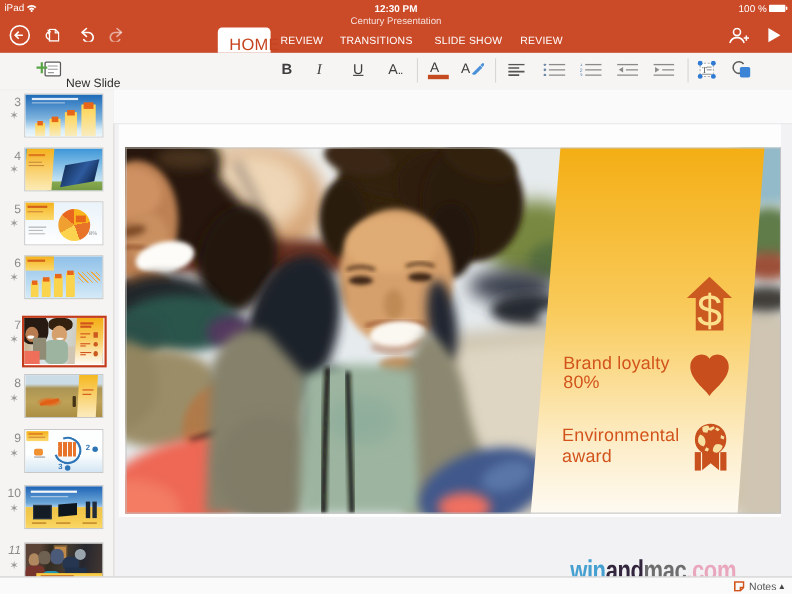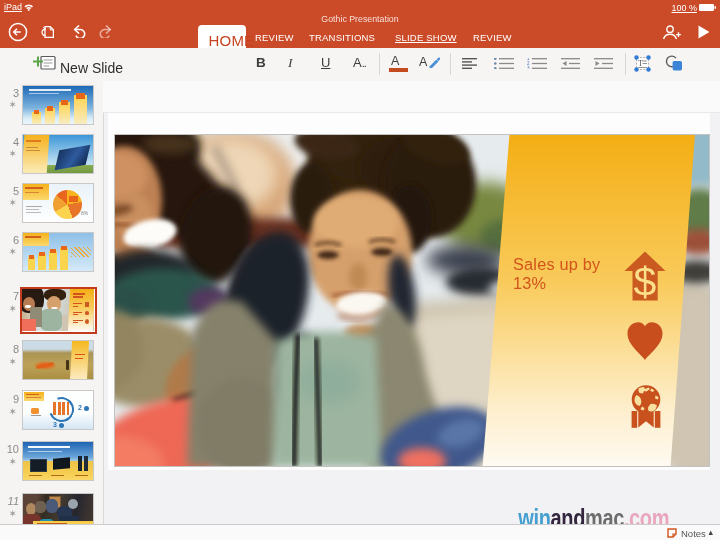--- a/index.html
+++ b/index.html
@@ -1,20 +1,20 @@
 <!DOCTYPE html>
 <html><head><meta charset="utf-8">
 <style>
   html,body{margin:0;padding:0;}
   #root{position:relative;width:720px;height:540px;background:#f2f2f4;overflow:hidden;
         font-family:"Liberation Sans",sans-serif;-webkit-font-smoothing:antialiased;}
   .abs{position:absolute;}
   
   #chrome{left:0;top:0;width:720px;height:48px;background:#cb4a28;border-bottom:1px solid #b03a1e;}
-  .st{color:#fff;font-size:9px;text-decoration:underline;}
+  .st{color:#fff;font-size:9px;}
   #tabs span.tb{position:absolute;top:31.5px;color:#fff;font-size:9.5px;letter-spacing:0.2px;}
   #hometab{left:198px;top:25px;width:48px;height:23px;background:#fff;border-radius:4px 4px 0 0;}
   #hometxt{left:208.5px;top:32px;color:#c7431f;font-size:15px;letter-spacing:0.2px;font-weight:normal;}
   
   #toolbar{left:0;top:48px;width:720px;height:33px;background:#f6f5f3;border-bottom:1px solid #c9c7c5;}
   .tdiv{position:absolute;top:5px;width:1px;height:22px;background:#d8d6d3;}
   .ticon{position:absolute;color:#3d3d3d;}
   #fontbox{left:111px;top:4px;width:125px;height:21px;background:#fff;border:1px solid #c9c7c4;border-radius:4px;}
   
   #sidebar{left:0;top:81px;width:103px;height:443px;background:#f5f4f2;border-right:1px solid #dbd9d7;}
@@ -35,21 +35,22 @@
 </style></head>
 <body>
 <div id="root">
 
   <div class="abs" id="chrome"></div>
   <div class="abs st" style="left:4px;top:2px;">iPad</div>
   <svg class="abs" style="left:24px;top:3.5px;" width="9.5" height="7" viewBox="0 0 11 8">
     <path d="M0.5 2.6 A7.2 7.2 0 0 1 10.5 2.6 L9.2 3.9 A5.4 5.4 0 0 0 1.8 3.9 Z M2.6 4.7 A4.2 4.2 0 0 1 8.4 4.7 L7.1 6 A2.4 2.4 0 0 0 3.9 6 Z" fill="#fff"></path>
     <circle cx="5.5" cy="6.9" r="1.1" fill="#fff"></circle>
   </svg>
-  <div class="abs" style="left:0;top:13.5px;width:720px;text-align:center;color:rgba(255,255,255,0.82);font-size:8.8px;">Gothic Presentation</div>
+  <div class="abs st" style="left:0;top:2.5px;width:720px;text-align:center;font-weight:bold;">12:30 PM</div>
+  <div class="abs" style="left:0;top:13.5px;width:720px;text-align:center;color:rgba(255,255,255,0.82);font-size:8.8px;">Century Presentation</div>
   <div class="abs st" style="left:653px;top:2.5px;width:44px;text-align:right;">100 %</div>
   <svg class="abs" style="left:699px;top:3.5px;" width="17" height="7" viewBox="0 0 17 7">
     <rect x="0" y="0" width="15" height="7" rx="1.2" fill="#fff"></rect>
     <rect x="15.5" y="2" width="1.5" height="3" rx="0.7" fill="#fff"></rect>
   </svg>
 
   <svg class="abs" style="left:8px;top:22px;" width="20" height="20" viewBox="0 0 20 20">
     <circle cx="10" cy="10" r="8.6" fill="none" stroke="#fff" stroke-width="1.5"></circle>
     <path d="M12.8 10 H6.2 M9 6.8 L5.8 10 L9 13.2" fill="none" stroke="#fff" stroke-width="1.5"></path>
   </svg>
@@ -71,21 +72,21 @@
       <path d="M8.4 0.9 L12.4 4.5 L8.4 8.1"></path>
       <path d="M12 4.5 H6.2 A4.5 4.5 0 1 0 10.8 11.1"></path>
     </g>
   </svg>
 
   <div class="abs" id="hometab"></div>
   <div class="abs" id="hometxt">HOME</div>
   <div id="tabs">
     <span class="abs tb" style="left:255px;">REVIEW</span>
     <span class="abs tb" style="left:309px;">TRANSITIONS</span>
-    <span class="abs tb" style="left:395px;text-decoration:underline;">SLIDE SHOW</span>
+    <span class="abs tb" style="left:395px;">SLIDE SHOW</span>
     <span class="abs tb" style="left:473px;">REVIEW</span>
   </div>
 
   <svg class="abs" style="left:662px;top:25px;" width="20" height="15" viewBox="0 0 20 15">
     <circle cx="8" cy="4.2" r="3.2" fill="none" stroke="#fff" stroke-width="1.4"></circle>
     <path d="M1.5 14 A6.8 6.8 0 0 1 14.5 14" fill="none" stroke="#fff" stroke-width="1.4"></path>
     <path d="M16.5 7.2 V12 M14.1 9.6 H18.9" stroke="#fff" stroke-width="1.4"></path>
   </svg>
 
   <svg class="abs" style="left:698px;top:25px;" width="12" height="14" viewBox="0 0 12 14">
@@ -94,21 +95,21 @@
 
   <div class="abs" id="toolbar">
 
     <svg class="abs" style="left:33px;top:7px;" width="23" height="15" viewBox="0 0 23 15">
       <rect x="8" y="1.5" width="14" height="12.5" rx="1" fill="#fff" stroke="#5a5a5a" stroke-width="1.2"></rect>
       <line x1="10.5" y1="5" x2="19.5" y2="5" stroke="#9a9a9a" stroke-width="1"></line>
       <line x1="10.5" y1="8" x2="19.5" y2="8" stroke="#9a9a9a" stroke-width="1"></line>
       <line x1="10.5" y1="11" x2="16" y2="11" stroke="#9a9a9a" stroke-width="1"></line>
       <path d="M5 1.5 V11.5 M0 6.5 H10" stroke="#5aa546" stroke-width="2"></path>
     </svg>
-    <div class="abs" style="left:60px;top:12px;font-size:14px;color:#2e2e2e;">New Slide</div>
+    <div class="abs" style="left:60px;top:22px;font-size:11px;color:#2e2e2e;">New Slide</div>
     <div class="abs ticon" style="left:256px;top:7px;font-size:13.5px;font-weight:bold;">B</div>
     <div class="abs ticon" style="left:288px;top:7px;font-size:13.5px;font-family:'Liberation Serif',serif;font-style:italic;">I</div>
     <div class="abs ticon" style="left:321px;top:7px;font-size:13px;text-decoration:underline;">U</div>
     <div class="abs ticon" style="left:353px;top:7px;font-size:13px;">A<span style="font-size:11px;letter-spacing:-1px;">..</span></div>
     <div class="tdiv" style="left:379px;"></div>
     <div class="abs ticon" style="left:391px;top:6px;font-size:12.5px;">A</div>
     <div class="abs" style="left:389px;top:20px;width:19px;height:3.5px;background:#c44a1f;"></div>
     <div class="abs ticon" style="left:419px;top:7px;font-size:12.5px;">A</div>
     <svg class="abs" style="left:428px;top:8px;" width="12" height="12" viewBox="0 0 12 12">
       <path d="M1 11 L8.5 3.5 L10.5 5.5 L3 13 Z" fill="#4a90d9"></path>
@@ -500,21 +501,22 @@
         <path d="M536.5 270 q4 -1 6.5 1.5 q-0.5 3.5 -3.5 5.5 q-3.5 1.5 -5.5 -1 q0 -4 2.5 -6 Z"></path>
         <path d="M537.5 254.5 l3 2 l-2 1.5 l-2.5 -1.5 Z"></path>
         <path d="M528 272.5 l2.5 1.5 l-1 2.5 l-3 -1 Z"></path>
         <path d="M541.5 261.5 l3 1.5 l-0.5 2.5 l-3 -1 Z"></path>
       </g>
     </g>
     <rect x="0.5" y="0.5" width="595" height="332" fill="none" stroke="#c2c2c2"></rect>
   </svg>
     </div>
 
-  <div class="abs ptxt pitem" style="left:513px;top:255px;">Sales up by<br>13%</div>
+  <div class="abs ptxt pitem" style="left:512px;top:320.5px;">Brand loyalty<br>80%</div>
+  <div class="abs ptxt pitem" style="left:511px;top:387px;">Environmental<br>award</div>
 
   <div class="abs" style="left:0;top:503px;width:869px;text-align:right;font-size:26px;font-weight:bold;letter-spacing:-0.5px;transform:scaleX(0.77);transform-origin:0 0;">
     <span style="color:#459fd1;">win</span><span style="color:#33253d;">and</span><span style="color:#6d6d6d;">mac</span><span style="color:#e9a6bd;">.com</span>
   </div>
 
   <div class="abs" id="bbar"></div>
   <div class="abs" style="left:109px;top:534px;font-size:9px;color:#666;margin-top:12px;">7 of 11</div>
   <svg class="abs" style="left:667px;top:528px;" width="10" height="10" viewBox="0 0 10 10">
     <path d="M1 1 H9 V6 L6 9 H1 Z" fill="none" stroke="#d2541c" stroke-width="1.4"></path>
     <path d="M9 6 H6 V9" fill="none" stroke="#d2541c" stroke-width="1.2"></path>

